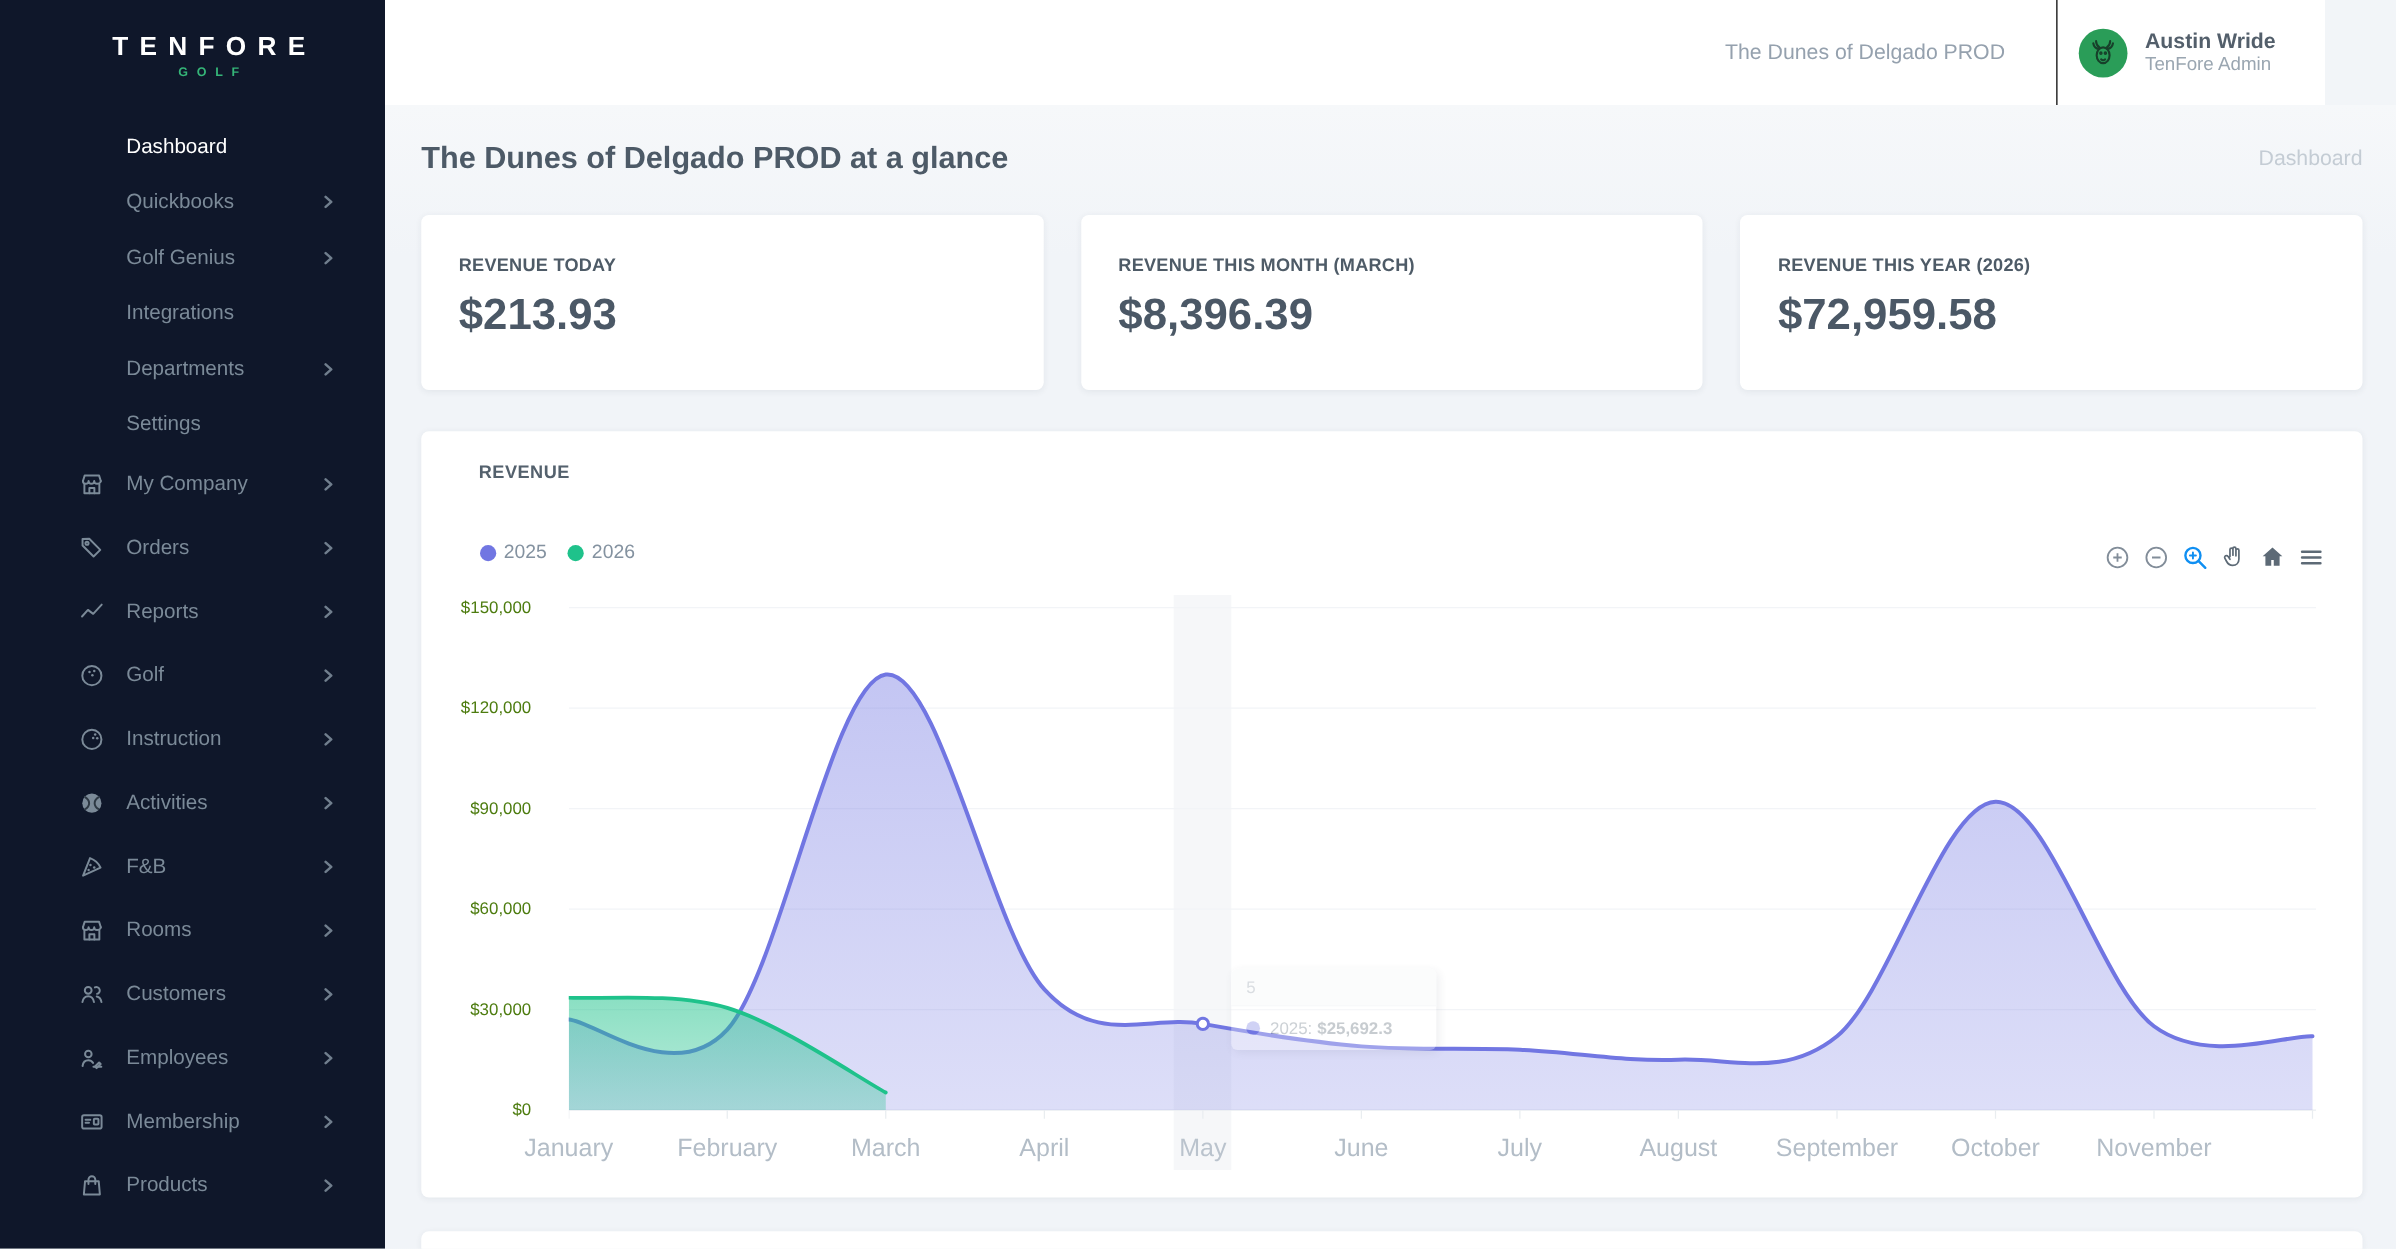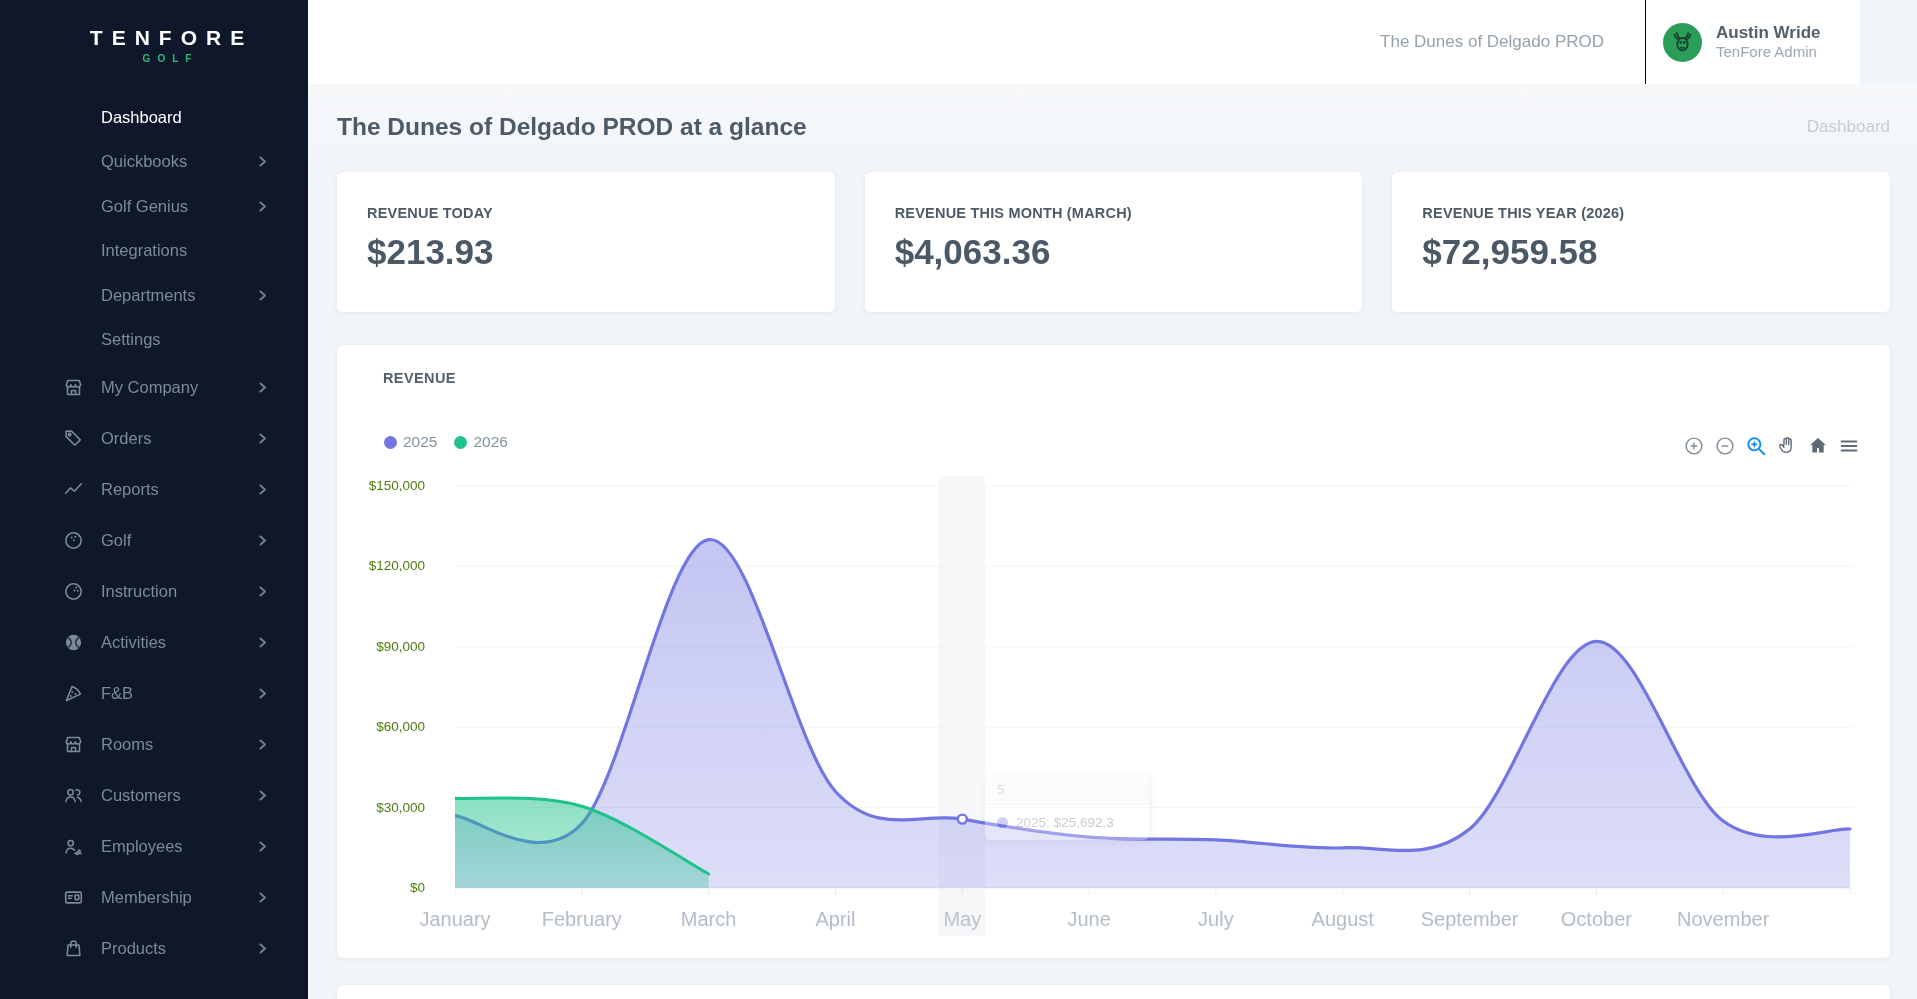--- a/index.html
+++ b/index.html
@@ -93,21 +93,21 @@
   .plot-svg { position:absolute; left:118px; top:120px; width:1398px; height:460px; z-index:2; }
 
   .chart-tooltip {
     position:absolute; left:648px; top:430px; width:164px; z-index:3;
     background:#fff; border-radius:5px; box-shadow:2px 2px 8px rgba(60,70,90,.25);
     opacity:.32; overflow:hidden; font-size:13.5px; pointer-events:none;
   }
   .tooltip-header { padding:7px 12px; background:#f5f7f8; border-bottom:1px solid #ebedf0; color:#8b97a4; }
   .tooltip-row { padding:10px 12px; display:flex; align-items:center; color:#61707e; }
   .tooltip-dot { width:11px; height:11px; border-radius:50%; margin-right:8px; flex:0 0 11px; }
-  .tooltip-val { font-weight:400; margin-left:4px; color:#54626f;text-align:right; }
+  .tooltip-val { font-weight:700; margin-left:4px; color:#54626f;text-align:right; }
 
   .next-card {
     position:absolute; left:29px; top:901px; width:1553px; height:16px;
     background:#fff; border-radius:6px 6px 0 0; box-shadow:0 1px 5px rgba(40,50,70,.07);
   }
 </style>
 </head>
 <body>
 
 <div class="sidebar">
@@ -358,21 +358,21 @@
   <div class="page-title">The Dunes of Delgado PROD at a glance</div>
   <div class="breadcrumb">Dashboard</div>
 
   <div class="stats-row">
       <div class="stat-card">
         <div class="stat-label">REVENUE TODAY</div>
         <div class="stat-value">$213.93</div>
       </div>
       <div class="stat-card">
         <div class="stat-label">REVENUE THIS MONTH (MARCH)</div>
-        <div class="stat-value">$4,063.36</div>
+        <div class="stat-value">$8,396.39</div>
       </div>
       <div class="stat-card">
         <div class="stat-label">REVENUE THIS YEAR (2026)</div>
         <div class="stat-value">$72,959.58</div>
       </div>
     </div>
 
   <div class="chart-card">
     <div class="chart-title">REVENUE</div>
     <div class="legend">

